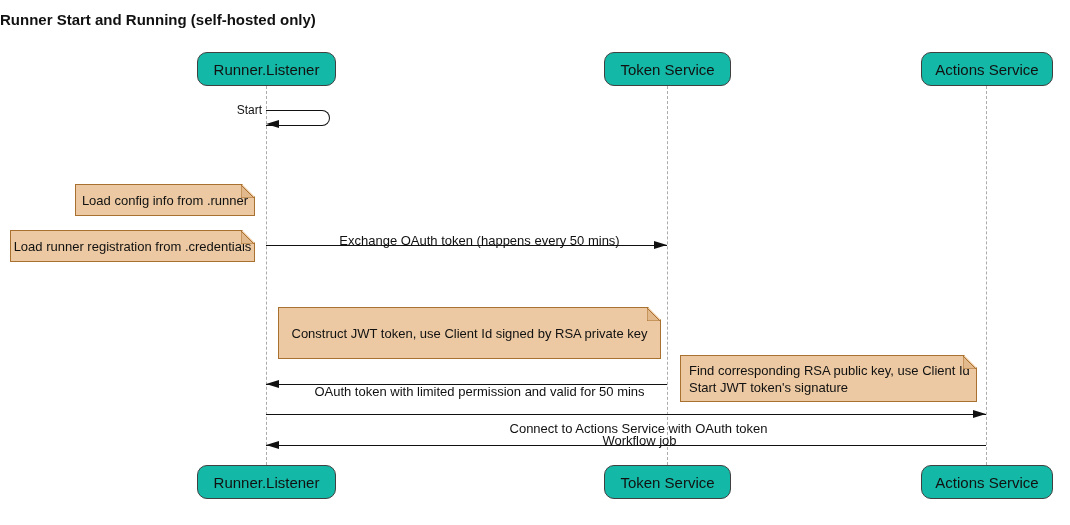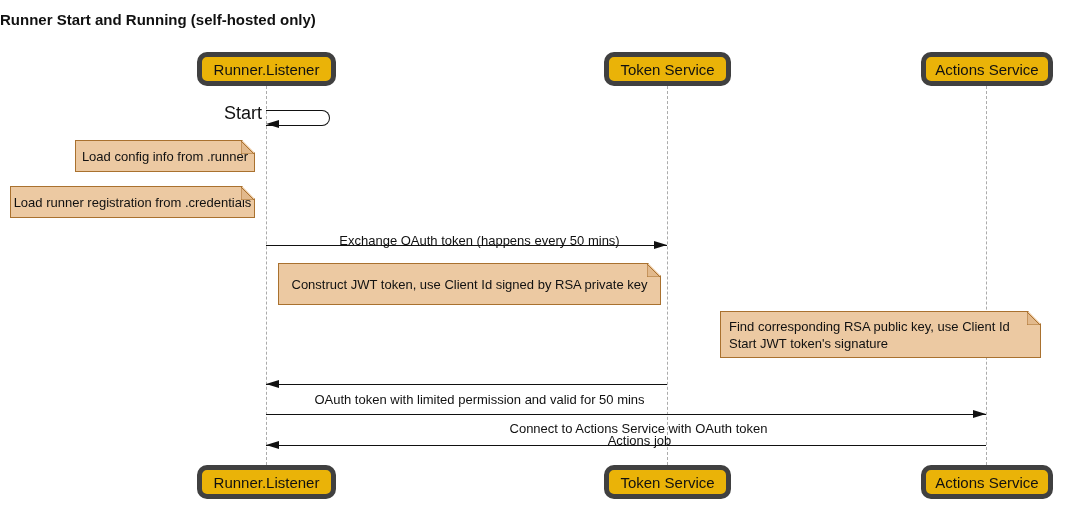--- a/index.html
+++ b/index.html
@@ -9,48 +9,49 @@
   }
   .title{
     position:absolute;top:11px;left:0;width:100%;
     font-weight:bold;font-size:15px;
   }
   .lifeline{
     position:absolute;top:86px;height:379px;width:0;
     border-left:1px dashed #ababab;
   }
   .pbox{
-    position:absolute;height:34px;background:#eab308;border:5px solid #404040;
+    position:absolute;height:34px;background:#14b8a6;border:1px solid #404040;
     border-radius:10px;display:flex;align-items:center;justify-content:center;
     font-size:15px;box-sizing:border-box;white-space:nowrap;
   }
   .mline{position:absolute;height:0;border-top:1.6px solid #111111;}
   .arrowhead{position:absolute;width:0;height:0;
     border-top:4.5px solid transparent;border-bottom:4.5px solid transparent;}
   .arrowhead.right{border-left:13px solid #111111;}
   .arrowhead.left{border-right:13px solid #111111;}
   .msg-label{
     position:absolute;font-size:13px;white-space:nowrap;
     transform:translateX(-50%);
     padding-left:25px;
   }
   .start-label{
     position:absolute;left:180px;width:82px;top:103px;text-align:right;
-    font-size:18px;white-space:nowrap;
+    font-size:12px;white-space:nowrap;
   }
   .self-loop{
     position:absolute;left:266px;top:110px;width:64px;height:16px;
     border:1.6px solid #111111;border-left:none;border-radius:0 8px 8px 0;
     box-sizing:border-box;
   }
   .note{
     position:absolute;background:#ecc9a2;border:1px solid #a9712f;
     box-sizing:border-box;font-size:13px;display:flex;align-items:center;
     justify-content:center;white-space:nowrap;
     clip-path:polygon(0 0, calc(100% - 13px) 0, 100% 13px, 100% 100%, 0 100%);
+    margin-top:44px;
   }
   .note.align-left{justify-content:flex-start;padding-left:8px;}
   .note .fold{position:absolute;top:0;right:0;}
   .fold path{fill:#e2b98c;stroke:#a9712f;stroke-width:1;}
   .note-lines{line-height:17px;}
 </style>
 </head>
 <body>
 
 <div class="canvas">
@@ -84,42 +85,42 @@
     <svg class="fold" width="13" height="13">
         <path d="M0 0 L13 13 L0 13 Z"></path>
       </svg>
     <span>Load runner registration from .credentials</span>
   </div>
 
   <div class="msg-label" style="left:467px;top:233px">Exchange OAuth token (happens every 50 mins)</div>
   <div class="mline" style="left:266px;top:245px;width:401px"></div>
   <div class="arrowhead right" style="left:654px;top:241px"></div>
 
-  <div class="note" style="left:278px;top:263px;width:383px;height:42px">
+  <div class="note" style="left:278px;top:263px;width:383px;height:52px">
     <svg class="fold" width="13" height="13">
         <path d="M0 0 L13 13 L0 13 Z"></path>
       </svg>
     <span>Construct JWT token, use Client Id signed by RSA private key</span>
   </div>
 
-  <div class="note align-left" style="left:720px;top:311px;width:321px;height:47px">
+  <div class="note align-left" style="left:680px;top:311px;width:297px;height:47px">
     <svg class="fold" width="13" height="13">
         <path d="M0 0 L13 13 L0 13 Z"></path>
       </svg>
     <div class="note-lines">
       <div>Find corresponding RSA public key, use Client Id</div>
       <div>Start JWT token's signature</div>
     </div>
   </div>
 
-  <div class="msg-label" style="left:467px;top:392px">OAuth token with limited permission and valid for 50 mins</div>
+  <div class="msg-label" style="left:467px;top:384px">OAuth token with limited permission and valid for 50 mins</div>
   <div class="mline" style="left:266px;top:384px;width:401px"></div>
   <div class="arrowhead left" style="left:266px;top:380px"></div>
 
   <div class="msg-label" style="left:626px;top:421px">Connect to Actions Service with OAuth token</div>
   <div class="mline" style="left:266px;top:414px;width:720px"></div>
   <div class="arrowhead right" style="left:973px;top:410px"></div>
 
-  <div class="msg-label" style="left:627px;top:433px">Actions job</div>
+  <div class="msg-label" style="left:627px;top:433px">Workflow job</div>
   <div class="mline" style="left:266px;top:445px;width:720px"></div>
   <div class="arrowhead left" style="left:266px;top:441px"></div>
 
 </div>
 
 </body></html>

